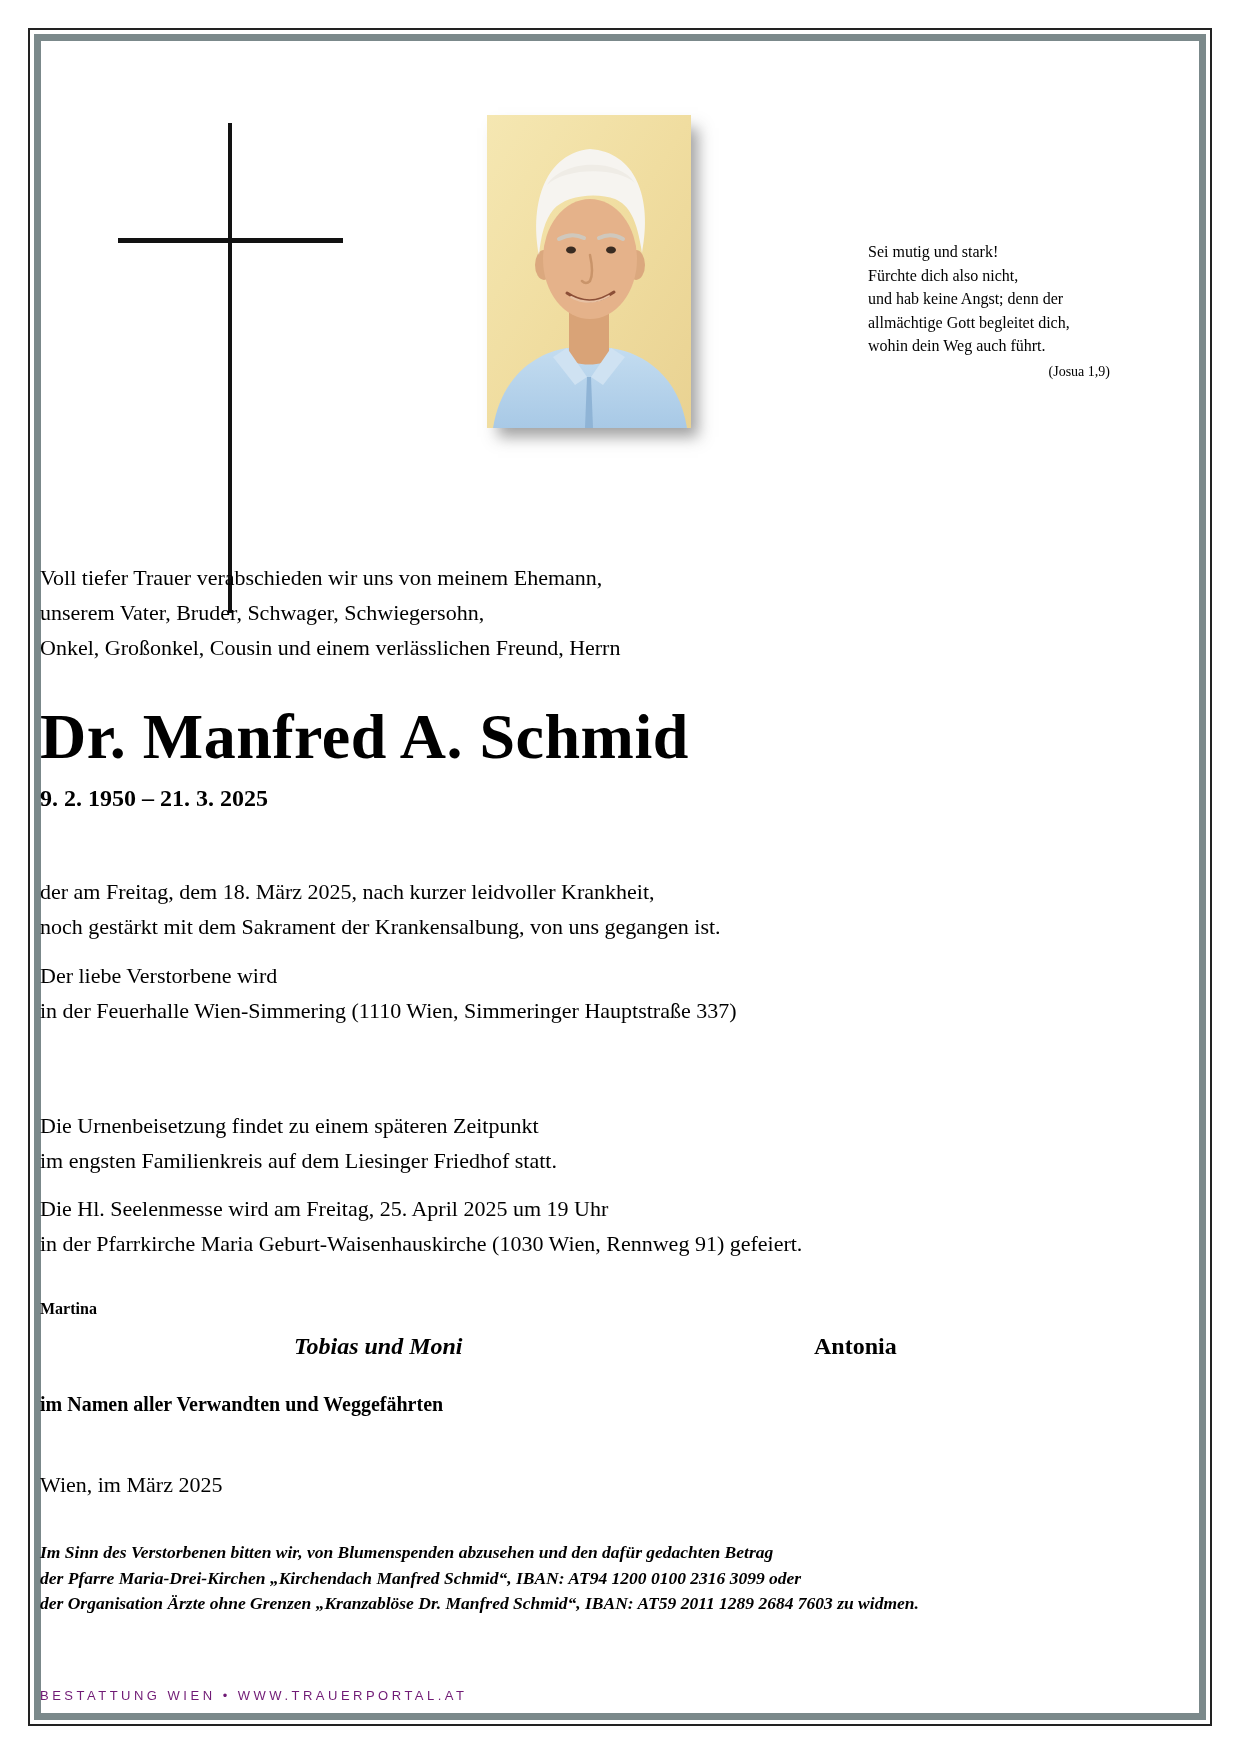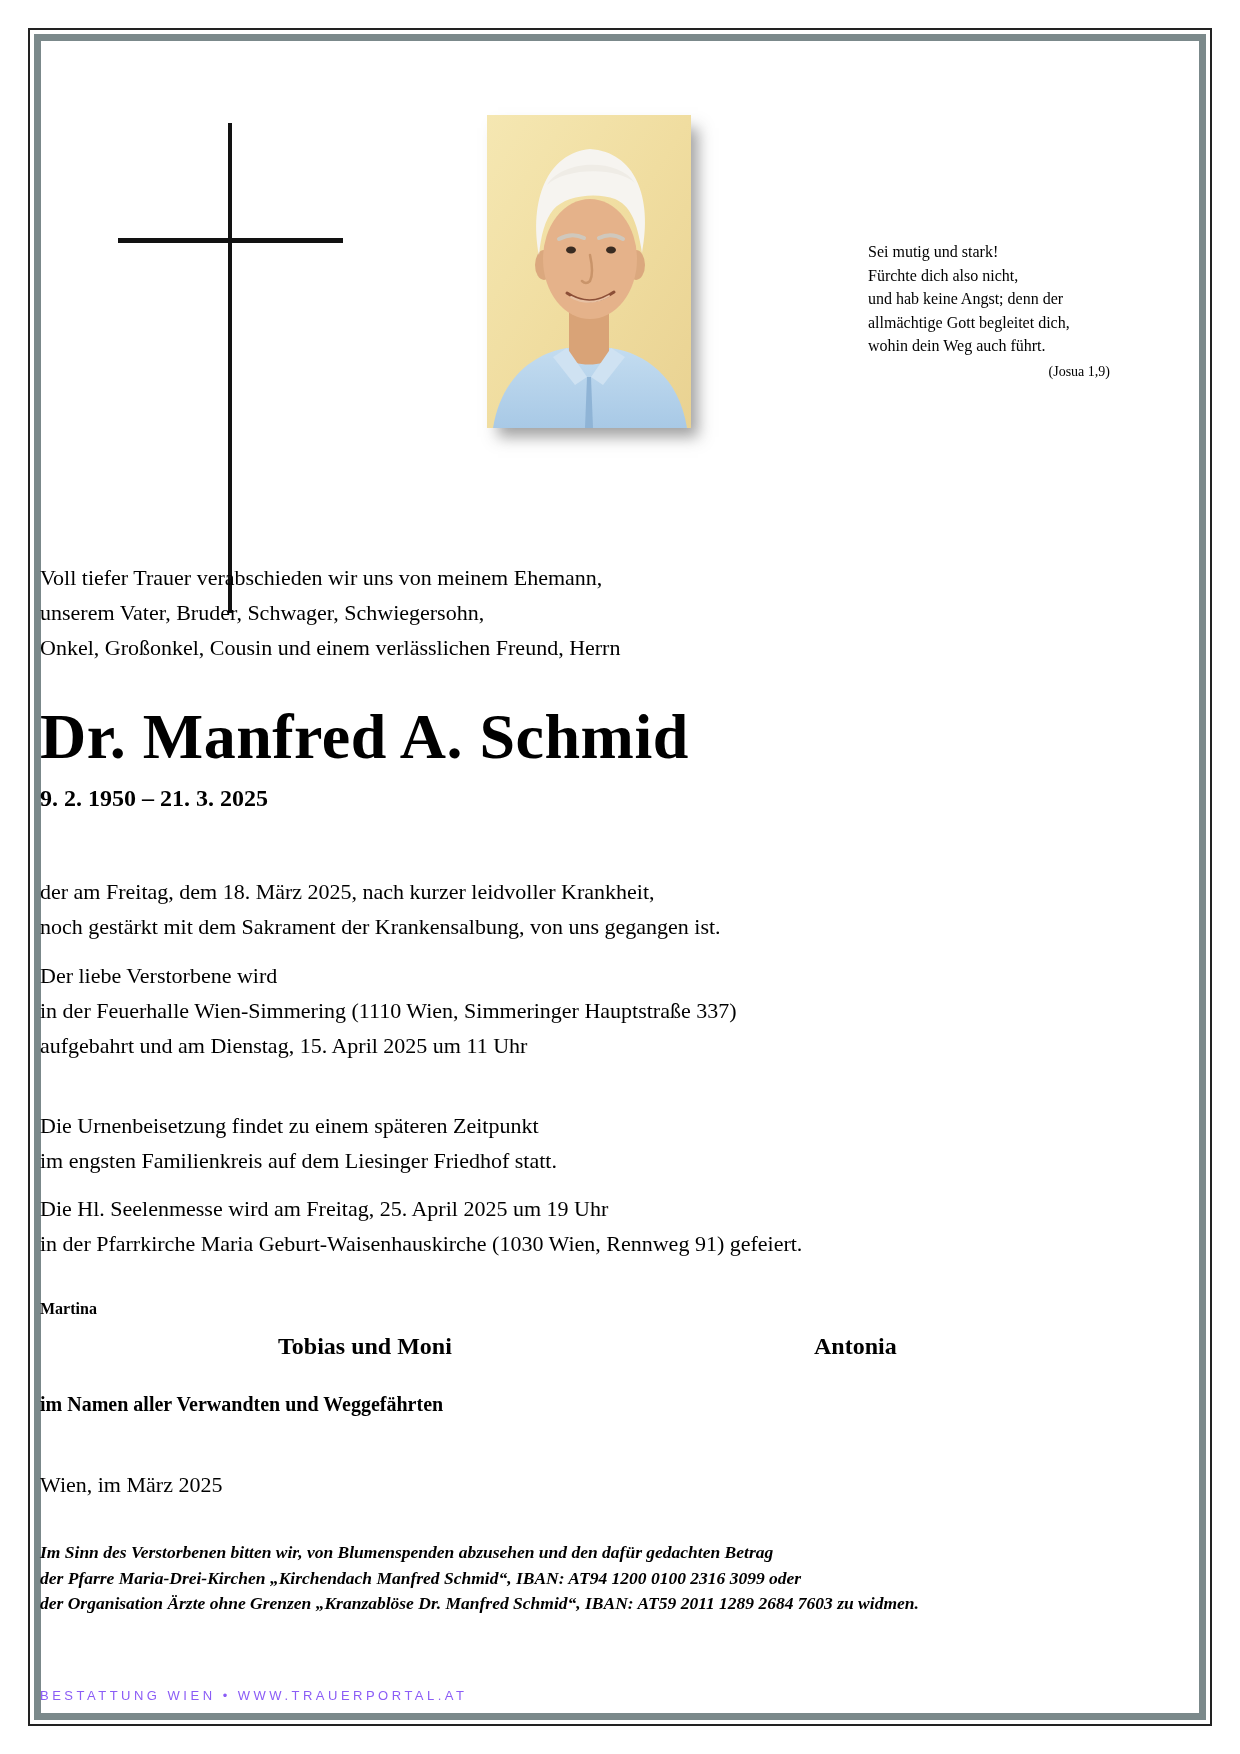--- a/index.html
+++ b/index.html
@@ -102,21 +102,21 @@
     font-size: 16px;
     font-weight: bold;
   }
   .mourner-side {
     position: absolute;
     top: 1333px;
     font-size: 24px;
     font-weight: bold;
     white-space: nowrap;
   }
-  .mourner-left  { left: 278px; }
+  .mourner-left  { left: 294px; font-style: italic; }
   .mourner-right { left: 814px; }
 
   .mourner-closing {
     top: 1393px;
     font-size: 20px;
     font-weight: bold;
   }
 
   .place-date { top: 1472px; font-size: 22px; }
 
@@ -126,21 +126,21 @@
     line-height: 25.5px;
     font-style: italic;
     font-weight: bold;
   }
 
   .footer {
     top: 1688px;
     font-family: "Liberation Sans", sans-serif;
     font-size: 13px;
     letter-spacing: 3.5px;
-    color: #8b5cf6;
+    color: #701a75;
   }
 </style>
 </head>
 <body>
 
 <div class="page">
 
   <div class="frame-outer"></div>
   <div class="frame-inner"></div>
 
@@ -212,21 +212,21 @@
   <div class="centered life-dates">9. 2. 1950 – 21. 3. 2025</div>
 
   <div class="centered body-text para-death">
     <span>der am Freitag, dem 18. März 2025, nach kurzer leidvoller Krankheit,</span><br>
     <span>noch gestärkt mit dem Sakrament der Krankensalbung, von uns gegangen ist.</span>
   </div>
 
   <div class="centered body-text para-laying">
     <span>Der liebe Verstorbene wird</span><br>
     <span>in der Feuerhalle Wien-Simmering (1110 Wien, Simmeringer Hauptstraße 337)</span><br>
-    <span>aufgebahrt und am Dienstag, 15. April 2025 um 11 Uhr</span><br>
+    <br>
   </div>
 
   <div class="centered body-text para-urn">
     <span>Die Urnenbeisetzung findet zu einem späteren Zeitpunkt</span><br>
     <span>im engsten Familienkreis auf dem Liesinger Friedhof statt.</span>
   </div>
 
   <div class="centered body-text para-mass">
     <span>Die Hl. Seelenmesse wird am Freitag, 25. April 2025 um 19 Uhr</span><br>
     <span>in der Pfarrkirche Maria Geburt-Waisenhauskirche (1030 Wien, Rennweg 91) gefeiert.</span>

